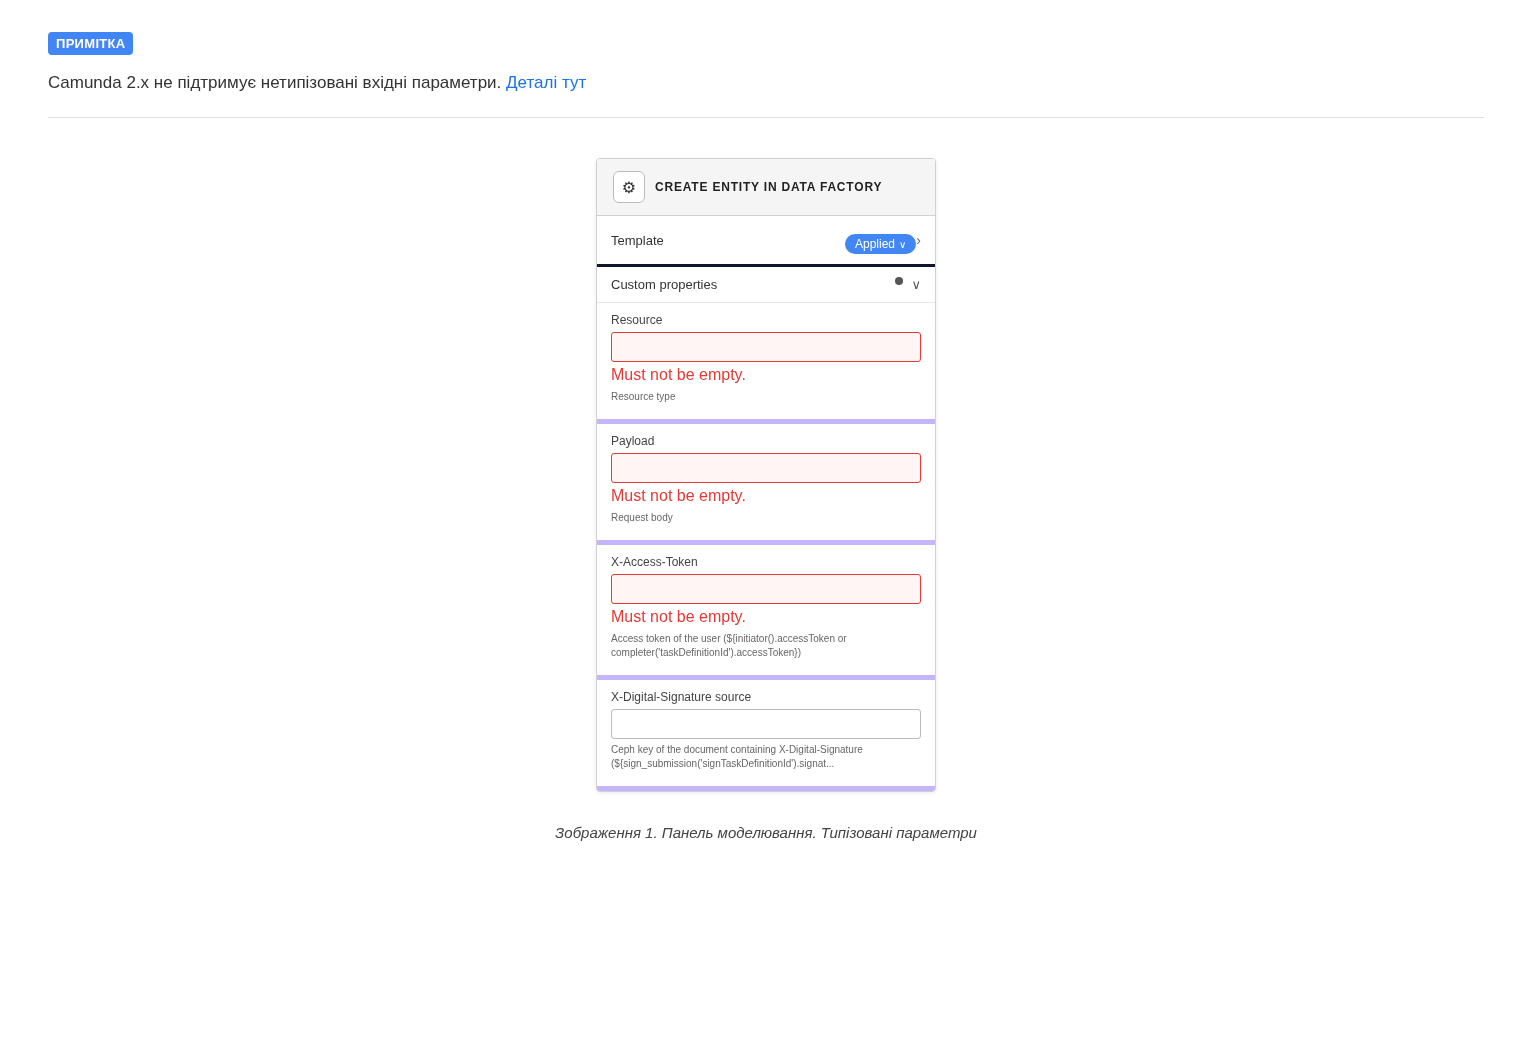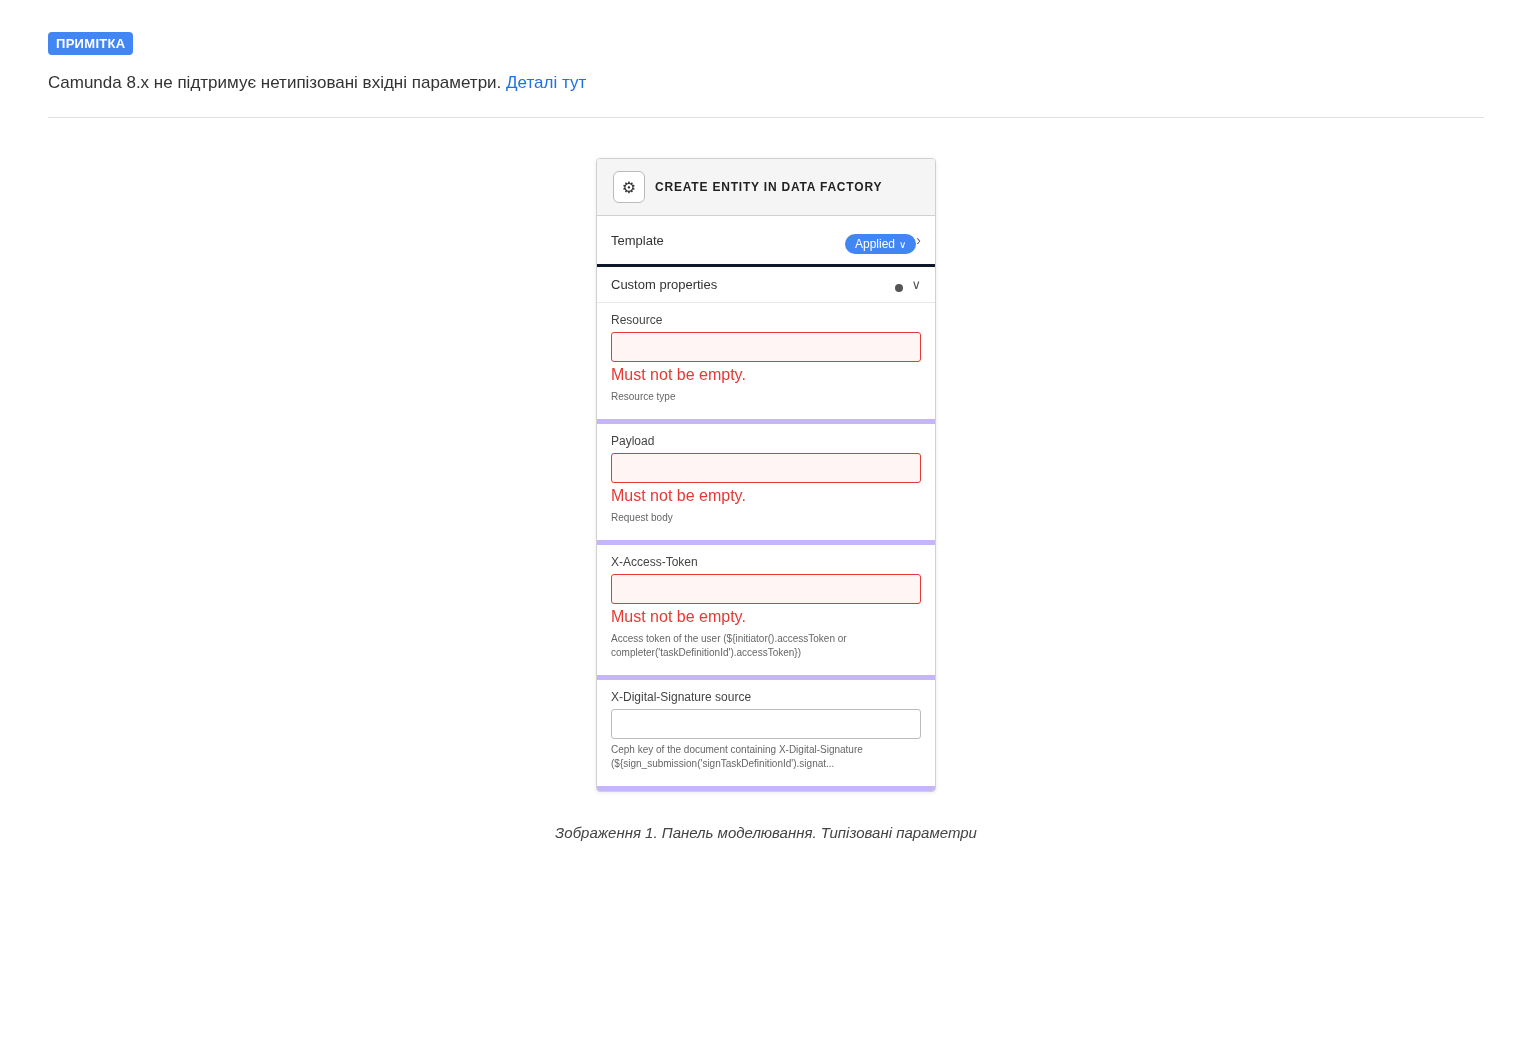--- a/index.html
+++ b/index.html
@@ -123,21 +123,21 @@
     }
 
     .template-arrow {
       color: #666;
       font-size: 14px;
       cursor: pointer;
     }
 
     .custom-props-row {
       display: flex;
-      align-items: flex-end;
+      align-items: flex-start;
       padding: 10px 14px;
       border-bottom: 1px solid #e8e8e8;
       gap: 8px;
     }
 
     .custom-props-label {
       flex: 1;
       font-size: 13px;
       color: #333;
     }
@@ -212,21 +212,21 @@
   </style>
 </head>
 <body>
 
 
 
 
 <div class="note-badge">ПРИМІТКА</div>
 
 <p class="note-text">
-  <span>Camunda 8.x не підтримує нетипізовані вхідні параметри.</span>
+  <span>Camunda 2.x не підтримує нетипізовані вхідні параметри.</span>
   <a href="#">Деталі тут</a>
 </p>
 
 
 <div class="panel-container">
   <div class="panel-wrapper">
     <div class="properties-panel">
 
       <div class="panel-header">
         <div class="panel-header-icon">

